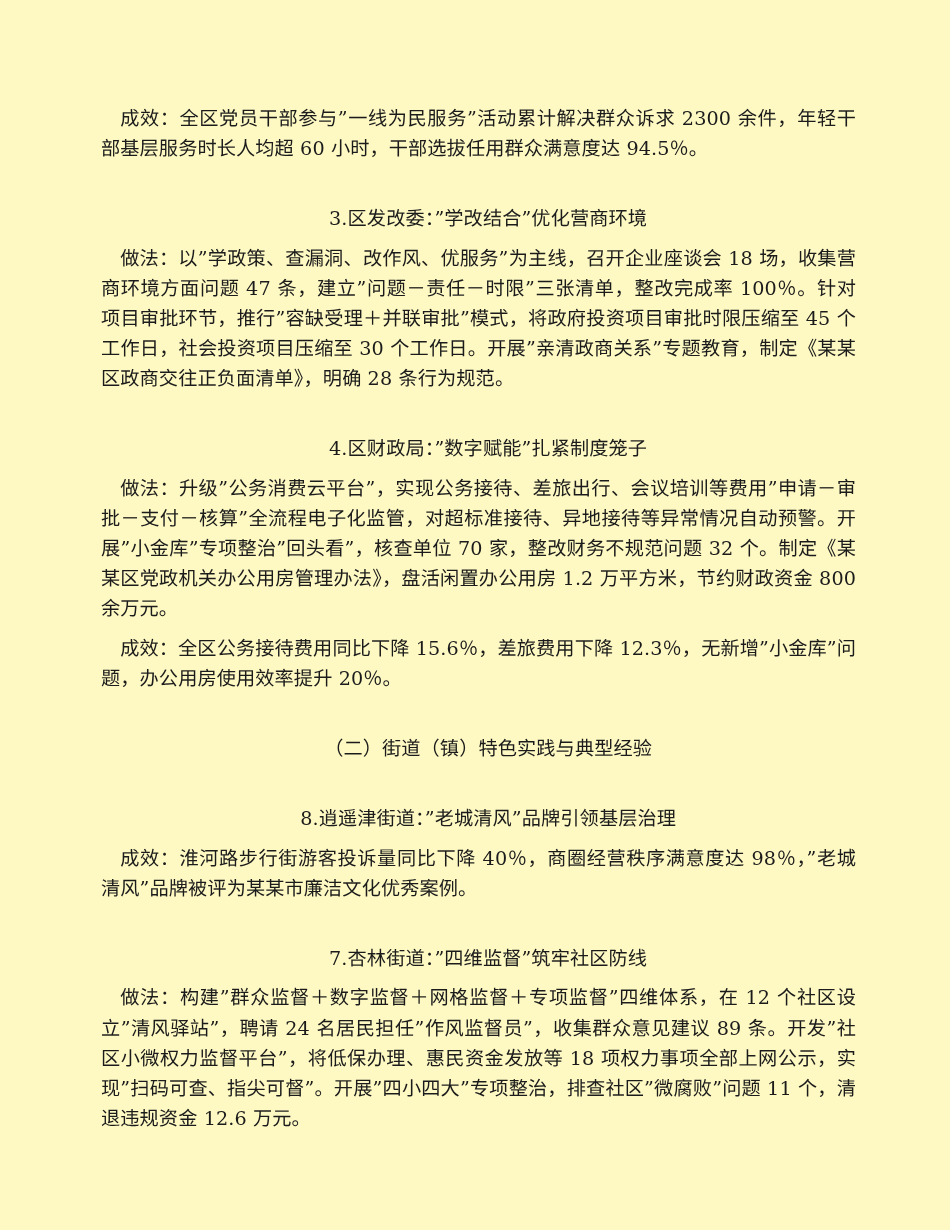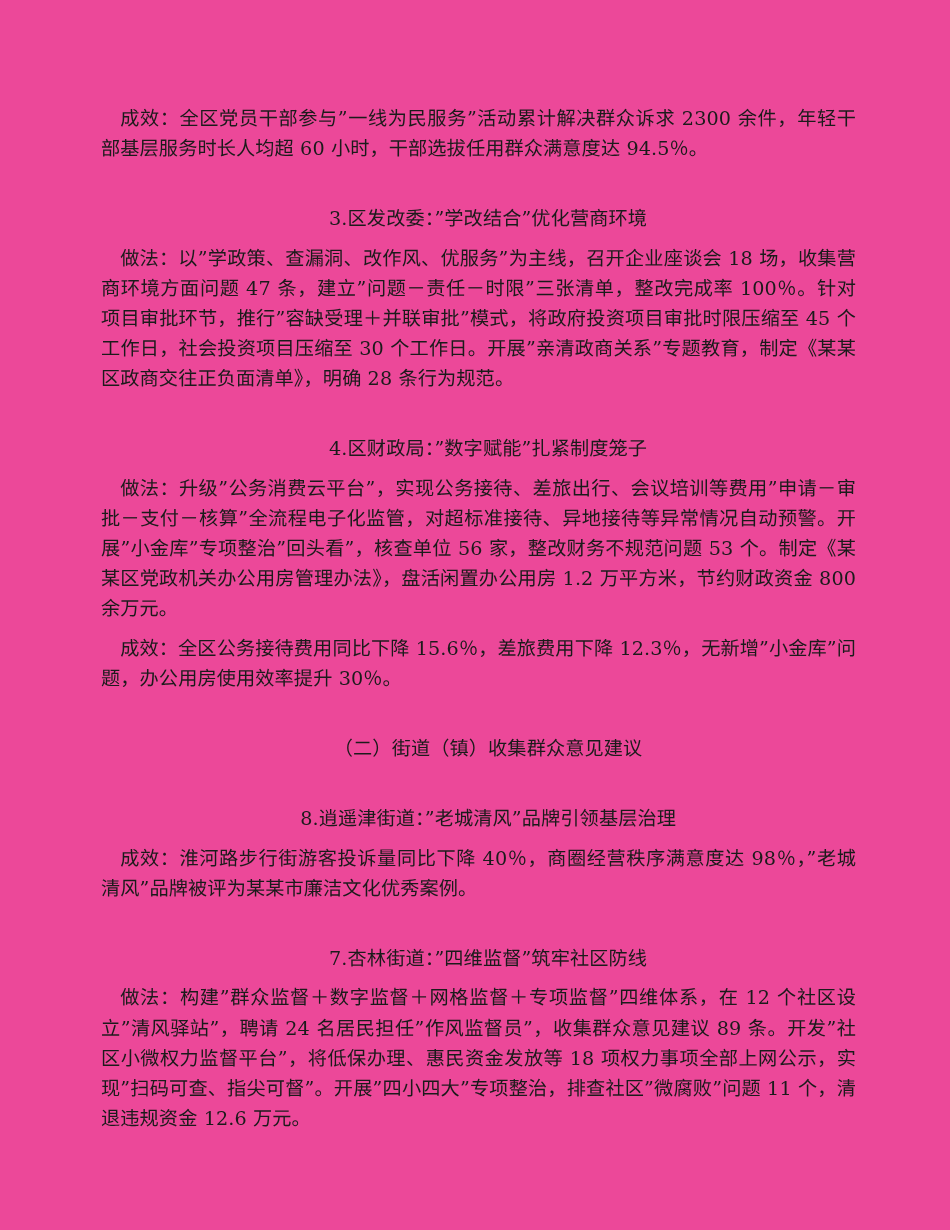--- a/index.html
+++ b/index.html
@@ -63,28 +63,28 @@
   }
 
   .para:last-child,
   .heading:last-child {
     margin-bottom: 0;
   }
 </style>
 </head>
 <body style="background: rgb(255, 255, 255);">
 
-<div class="page" style="background: #ec4899; padding-left: 9px;">
+<div class="page" style="background: #fef9c3; padding-left: 9px;">
   <div class="page-body" id="doc-body">
 
   <p class="para" style="color: rgb(27, 27, 27);">成效：全区党员干部参与”一线为民服务”活动累计解决群众诉求 2300 余件，年轻干部基层服务时长人均超 60 小时，干部选拔任用群众满意度达 94.5％。</p>
       <p class="heading" style="color: rgb(27, 27, 27);">3.区发改委：”学改结合”优化营商环境</p>
       <p class="para" style="color: rgb(27, 27, 27);">做法：以”学政策、查漏洞、改作风、优服务”为主线，召开企业座谈会 18 场，收集营商环境方面问题 47 条，建立”问题－责任－时限”三张清单，整改完成率 100％。针对项目审批环节，推行”容缺受理＋并联审批”模式，将政府投资项目审批时限压缩至 45 个工作日，社会投资项目压缩至 30 个工作日。开展”亲清政商关系”专题教育，制定《某某区政商交往正负面清单》，明确 28 条行为规范。</p>
       <p class="heading" style="color: rgb(27, 27, 27);">4.区财政局：”数字赋能”扎紧制度笼子</p>
-      <p class="para" style="color: rgb(27, 27, 27);">做法：升级”公务消费云平台”，实现公务接待、差旅出行、会议培训等费用”申请－审批－支付－核算”全流程电子化监管，对超标准接待、异地接待等异常情况自动预警。开展”小金库”专项整治”回头看”，核查单位 56 家，整改财务不规范问题 53 个。制定《某某区党政机关办公用房管理办法》，盘活闲置办公用房 1.2 万平方米，节约财政资金 800 余万元。</p>
-      <p class="para" style="color: rgb(27, 27, 27);">成效：全区公务接待费用同比下降 15.6％，差旅费用下降 12.3％，无新增”小金库”问题，办公用房使用效率提升 30％。</p>
-      <p class="heading heading--section" style="color: rgb(27, 27, 27);">（二）街道（镇）收集群众意见建议</p>
+      <p class="para" style="color: rgb(27, 27, 27);">做法：升级”公务消费云平台”，实现公务接待、差旅出行、会议培训等费用”申请－审批－支付－核算”全流程电子化监管，对超标准接待、异地接待等异常情况自动预警。开展”小金库”专项整治”回头看”，核查单位 70 家，整改财务不规范问题 32 个。制定《某某区党政机关办公用房管理办法》，盘活闲置办公用房 1.2 万平方米，节约财政资金 800 余万元。</p>
+      <p class="para" style="color: rgb(27, 27, 27);">成效：全区公务接待费用同比下降 15.6％，差旅费用下降 12.3％，无新增”小金库”问题，办公用房使用效率提升 20％。</p>
+      <p class="heading heading--section" style="color: rgb(27, 27, 27);">（二）街道（镇）特色实践与典型经验</p>
       <p class="heading" style="color: rgb(27, 27, 27);">8.逍遥津街道：”老城清风”品牌引领基层治理</p>
       <p class="para" style="color: rgb(27, 27, 27);">成效：淮河路步行街游客投诉量同比下降 40％，商圈经营秩序满意度达 98％，”老城清风”品牌被评为某某市廉洁文化优秀案例。</p>
       <p class="heading" style="color: rgb(27, 27, 27);">7.杏林街道：”四维监督”筑牢社区防线</p>
       <p class="para" style="color: rgb(27, 27, 27);">做法：构建”群众监督＋数字监督＋网格监督＋专项监督”四维体系，在 12 个社区设立”清风驿站”，聘请 24 名居民担任”作风监督员”，收集群众意见建议 89 条。开发”社区小微权力监督平台”，将低保办理、惠民资金发放等 18 项权力事项全部上网公示，实现”扫码可查、指尖可督”。开展”四小四大”专项整治，排查社区”微腐败”问题 11 个，清退违规资金 12.6 万元。</p>
     </div>
 </div>
 
 </body></html>

